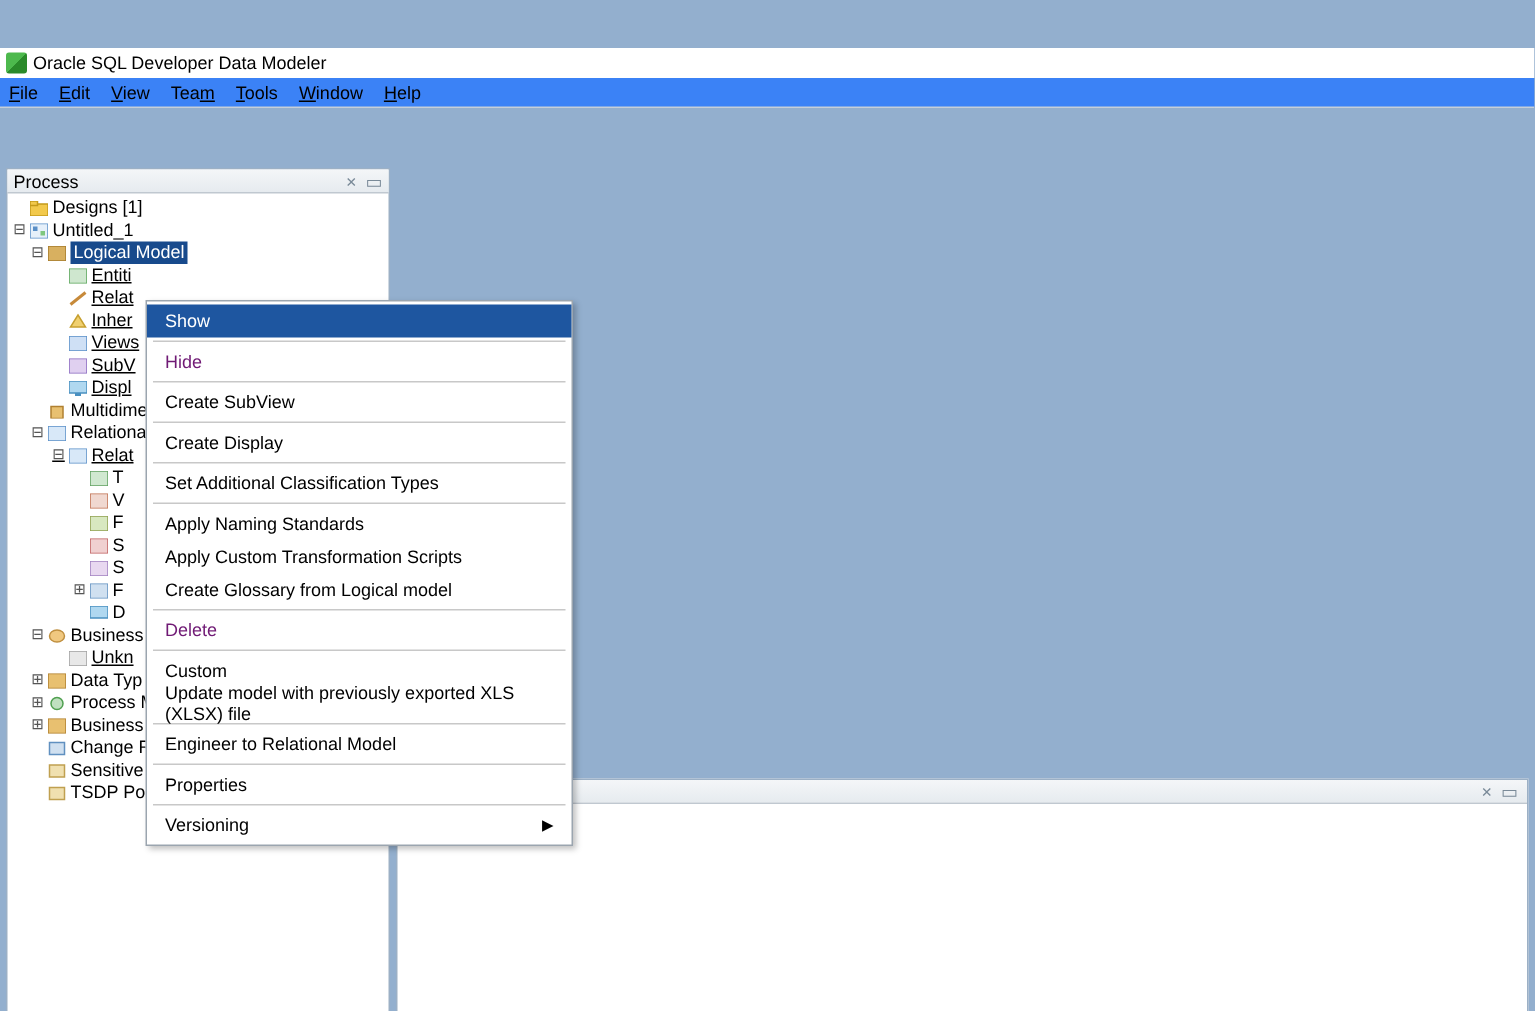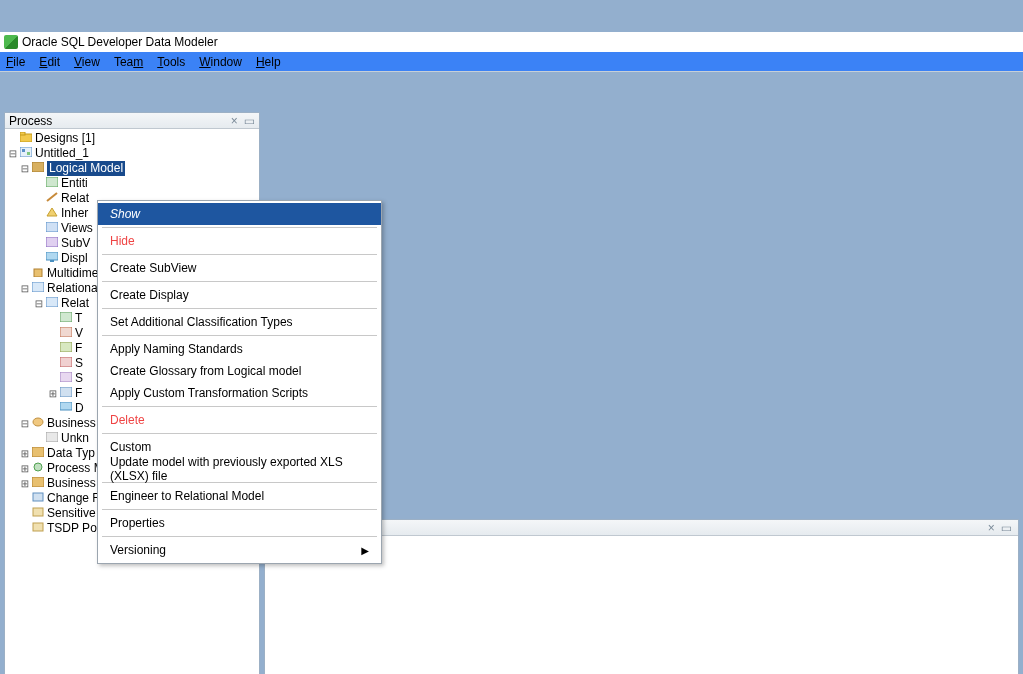--- a/index.html
+++ b/index.html
@@ -15,37 +15,37 @@
 .menubar .ul { text-decoration: underline; text-decoration-color: #000; }
 
 .client { flex: 1 1 auto; position: relative; background: #93afce; }
 
 
 .browser-panel { position: absolute; top: 40px; left: 4px; width: 256px; height: 586px; background: #ffffff; border: 1px solid #9cb0c5; }
 .browser-panel .panel-title { height: 16px; background: linear-gradient(#f4f6f8, #e6ebef); border-bottom: 1px solid #c0c8d0; display: flex; align-items: center; justify-content: space-between; padding: 0 4px; font-size: 11px; }
 .browser-panel .panel-title .ctrl { display: flex; gap: 6px; color: #7a8a98; font-size: 10px; }
 
 .tree { padding: 2px 0; }
-.tree-row { display: flex; height: 15px; line-height: 15px; white-space: nowrap; cursor: default; }
+.tree-row { display: flex; align-items: center; height: 15px; line-height: 15px; white-space: nowrap; cursor: default; }
 .tree-row.selected > .label { background: #184a8c; color: #fff; padding: 0 2px; }
 .toggle { width: 12px; text-align: center; color: #555; font-size: 10px; }
 .toggle.empty { visibility: hidden; }
 .icon { width: 14px; height: 12px; margin-right: 2px; display: flex; align-items: center; justify-content: center; }
 .icon svg { display: block; }
 
 .ind-0 { padding-left: 2px; }
 .ind-1 { padding-left: 14px; }
-.ind-2 { padding-left: 28px; }
+.ind-2 { padding-left: 28px; text-decoration: underline; }
 .ind-3 { padding-left: 42px; }
 
 
 .context-menu { position: absolute; left: 97px; top: 128px; width: 285px; background: #ffffff; border: 1px solid #9ba5af; box-shadow: 2px 2px 4px rgba(0,0,0,0.25); z-index: 20; padding: 2px 0; }
 .cm-item { height: 22px; display: flex; align-items: center; padding: 0 12px; font-size: 12px; cursor: default; }
-.cm-item.highlight { background: #1e56a0; color: #fff; font-style: italic; }
-.cm-item.disabled { color: #ef4444; }
+.cm-item.highlight { background: #1e56a0; color: #fff; }
+.cm-item.disabled { color: #701a75; }
 .cm-sep { height: 1px; background: #c8c8c8; margin: 2px 4px; }
 .cm-item .arrow { margin-left: auto; font-size: 10px; }
 
 
 .messages-panel { position: absolute; left: 264px; right: 4px; top: 447px; height: 216px; background: #ffffff; border: 1px solid #9cb0c5; }
 .messages-panel .panel-title { height: 16px; background: linear-gradient(#f4f6f8, #e6ebef); border-bottom: 1px solid #c0c8d0; display: flex; align-items: center; justify-content: space-between; padding: 0 6px; font-size: 11px; }
 .messages-panel .panel-title .ctrl { display: flex; gap: 6px; color: #7a8a98; font-size: 10px; }
 .messages-body { flex: 1; background: #fff; }
 
 </style>
@@ -360,24 +360,24 @@
         </div>
       <div class="cm-sep"></div>
       <div class="cm-item">
           <span>Set Additional Classification Types</span>
         </div>
       <div class="cm-sep"></div>
       <div class="cm-item">
           <span>Apply Naming Standards</span>
         </div>
       <div class="cm-item">
+          <span>Apply Custom Transformation Scripts</span>
+        </div>
+      <div class="cm-item">
           <span>Create Glossary from Logical model</span>
-        </div>
-      <div class="cm-item">
-          <span>Apply Custom Transformation Scripts</span>
         </div>
       <div class="cm-sep"></div>
       <div class="cm-item disabled">
           <span>Delete</span>
         </div>
       <div class="cm-sep"></div>
       <div class="cm-item">
           <span>Custom</span>
         </div>
       <div class="cm-item">

